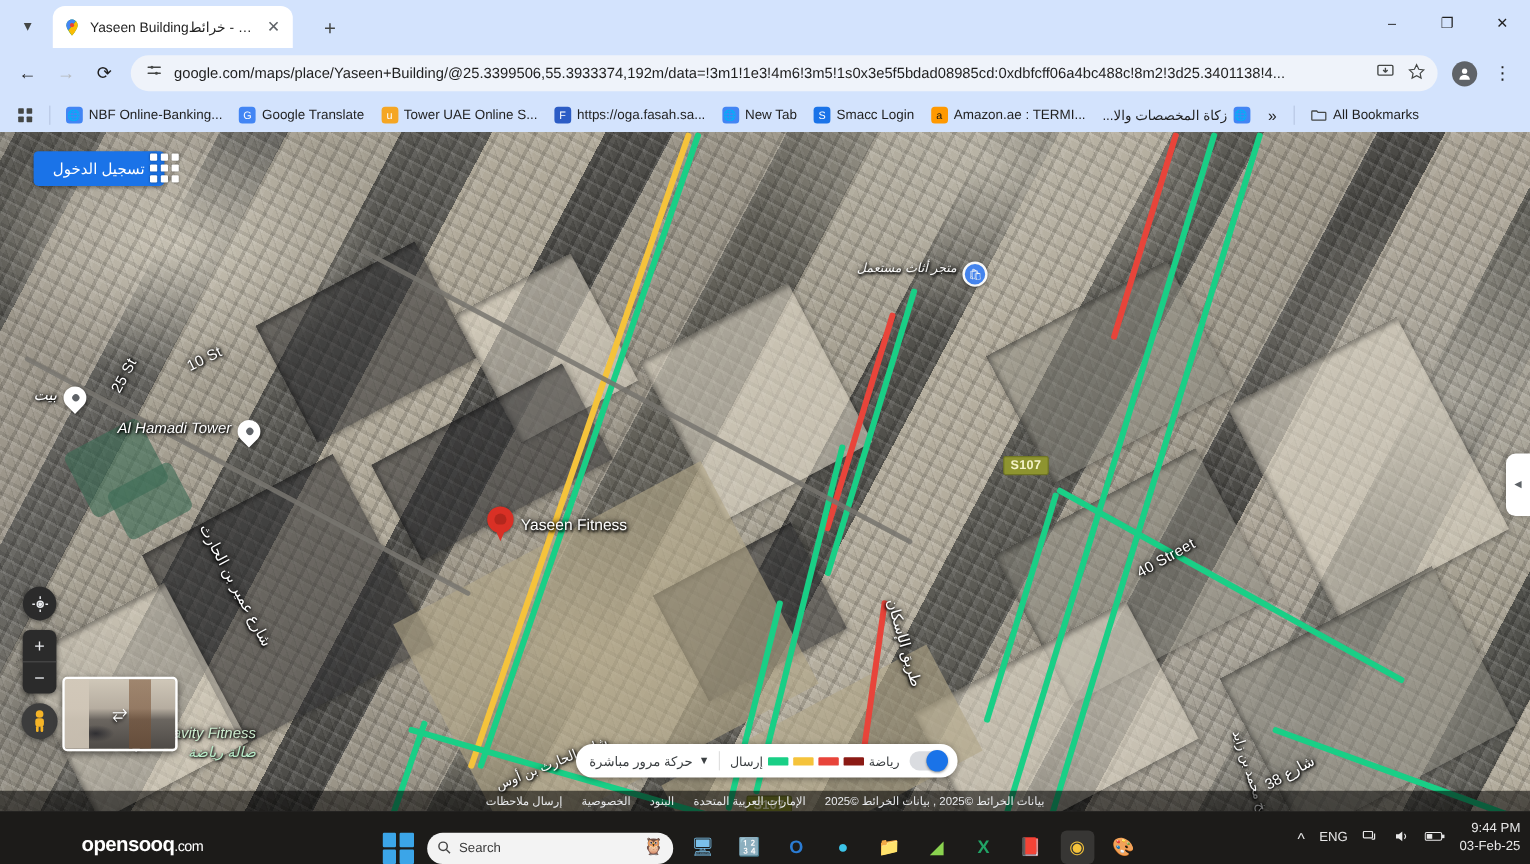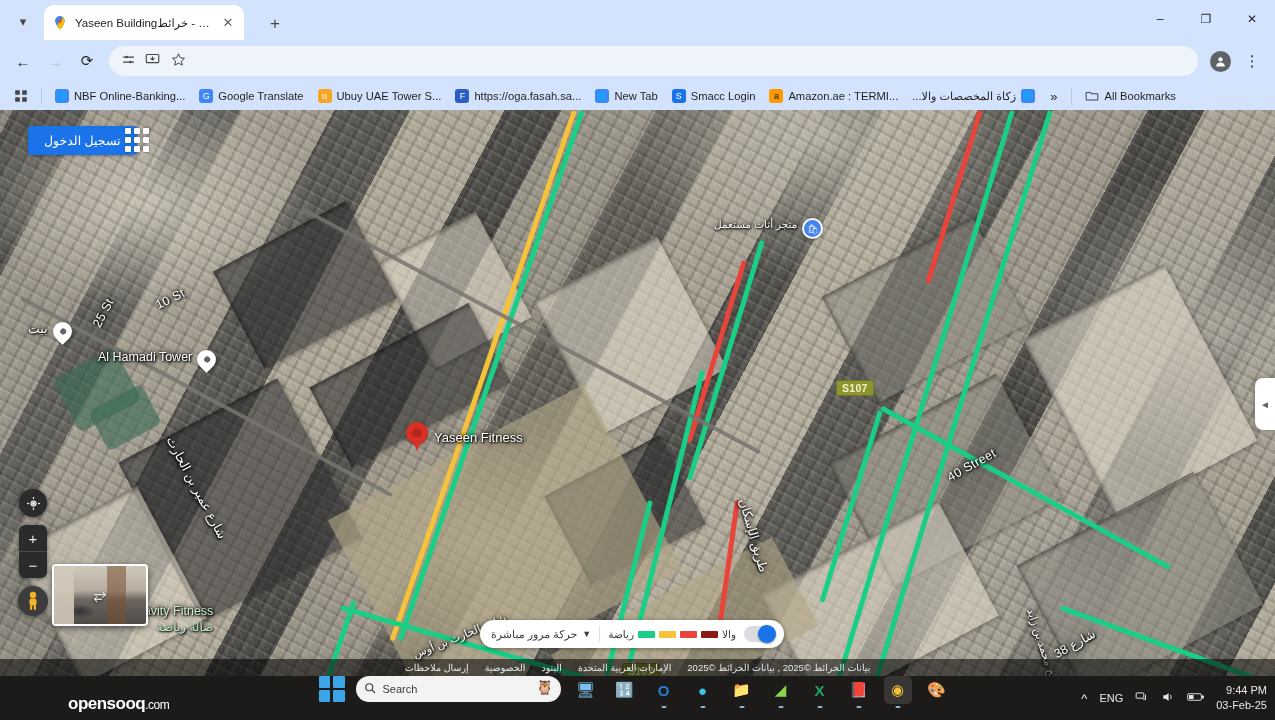--- a/index.html
+++ b/index.html
@@ -98,21 +98,21 @@
   .shield { position:absolute; background:#8e9430; color:#f4f3c8; font-size:10.5px; font-weight:700;
       padding:1px 5px; border-radius:2px; border:1px solid #6f7524; text-shadow:none; letter-spacing:.3px; }
 
   .poi { position:absolute; display:flex; align-items:flex-start; gap:5px; }
   .pin { width:21px; height:21px; border-radius:50% 50% 50% 50%; position:relative; flex:0 0 21px; }
   .pin-circle { width:21px; height:21px; border-radius:50%; display:flex; align-items:center; justify-content:center;
       color:#fff; font-size:10px; border:2px solid #fff; box-shadow:0 1px 3px rgba(0,0,0,.5); }
   .pin-drop { width:19px; height:19px; border-radius:50% 50% 50% 0; transform:rotate(-45deg);
       display:flex; align-items:center; justify-content:center; border:2px solid #fff; box-shadow:0 1px 3px rgba(0,0,0,.5); }
   .pin-drop i { width:6px; height:6px; border-radius:50%; background:#fff; display:block; }
-  .poi-text { display:flex; flex-direction:column; line-height:1.25; }
+  .poi-text { display:flex; flex-direction:column; line-height:1.25;font-style:italic; }
   .poi-name { color:#fff; font-size:12.5px; text-shadow:0 0 3px #000,0 0 6px rgba(0,0,0,.9),1px 1px 2px #000; }
   .poi-sub { color:#b9ecc9; font-size:12px; direction:rtl; text-shadow:0 0 3px #000,1px 1px 2px #000; }
 
   
   .main-marker { position:absolute; width:22px; height:32px; }
   .main-marker .mm-body { width:22px; height:22px; background:#d93025; border-radius:50% 50% 50% 50%;
       box-shadow:0 1px 3px rgba(0,0,0,.5); position:relative; }
   .main-marker .mm-body:after { content:''; position:absolute; left:50%; top:15px; transform:translateX(-50%);
       border-left:6px solid transparent; border-right:6px solid transparent; border-top:14px solid #d93025; }
   .main-marker .mm-dot { position:absolute; left:6px; top:6px; width:10px; height:10px; border-radius:50%;
@@ -174,21 +174,21 @@
   .attrib span { white-space:nowrap; }
 
   .watermark { position:absolute; left:0; bottom:0; width:258px; height:72px; }
   .wm-ar { position:absolute; left:58px; bottom:26px; color:#fff; font-size:27px; font-weight:700; direction:rtl;
       text-shadow:0 2px 4px rgba(0,0,0,.8); letter-spacing:-1px; }
   .wm-en { position:absolute; left:40px; bottom:2px; color:#fff; font-size:17px; font-weight:700; letter-spacing:-.5px;margin-left:28px; }
   .wm-en small { font-size:12px; font-weight:400; }
 
   
   .taskbar { position:absolute; left:0; top:676px; width:1275px; height:44px; background:#1c1b19; }
-  .tb-center { position:absolute; left:0; right:6px; top:0; height:44px; display:flex; align-items:flex-start;
+  .tb-center { position:absolute; left:0; right:6px; top:0; height:44px; display:flex; align-items:flex-end;
       justify-content:center; gap:11px; }
   .start-btn { width:26px; height:26px; display:grid; grid-template-columns:1fr 1fr; grid-template-rows:1fr 1fr; gap:2.5px; }
   .start-btn i { background:#3ba5e8; display:block; border-radius:1px; }
   .search-pill { width:205px; height:26px; background:#f3f3f3; border-radius:14px; display:flex; align-items:center;
       padding:0 8px; gap:7px; position:relative; }
   .search-pill .sp-ico { color:#444; font-size:12px; }
   .search-pill .sp-txt { font-size:11px; color:#3a3a3a; }
   .search-pill .sp-bird { position:absolute; right:7px; top:3px; font-size:14px; }
   .tb-app { width:28px; height:28px; border-radius:5px; display:flex; align-items:center; justify-content:center;
       font-size:15px; position:relative; }
@@ -239,20 +239,21 @@
 
       <div class="omnibox">
         <span>
           <svg width="15" height="15" viewBox="0 0 24 24" fill="none" stroke="#444746" stroke-width="2" stroke-linecap="round">
             <line x1="4" y1="8" x2="20" y2="8"></line>
               <line x1="4" y1="16" x2="20" y2="16"></line>
             <circle cx="9" cy="8" r="2" fill="#444746" stroke="none"></circle>
               <circle cx="15" cy="16" r="2" fill="#444746" stroke="none"></circle>
           </svg>
         </span>
+        <span class="url">google.com/maps/place/Yaseen+Building/@25.3399506,55.3933374,192m/data=!3m1!1e3!4m6!3m5!1s0x3e5f5bdad08985cd:0xdbfcff06a4bc488c!8m2!3d25.3401138!4...</span>
         <span class="omni-icons">
           <span>
             <svg width="15" height="15" viewBox="0 0 24 24" fill="none" stroke="#444746" stroke-width="1.8">
               <rect x="2" y="4" width="20" height="13" rx="1.5"></rect>
                 <path d="M12 7v6m0 0l-3-3m3 3l3-3"></path>
             </svg>
           </span>
           <span>
             <svg width="15" height="15" viewBox="0 0 24 24" fill="none" stroke="#444746" stroke-width="1.6">
               <polygon points="12,3 14.9,9.2 21.5,10 16.7,14.6 18,21 12,17.8 6,21 7.3,14.6 2.5,10 9.1,9.2"></polygon>
@@ -290,21 +291,21 @@
       <div class="bm">
         <span class="bmico" style="background:#4285f4;">🌐</span>
         <span>NBF Online-Banking...</span>
       </div>
       <div class="bm">
         <span class="bmico" style="background:#4285f4;">G</span>
         <span>Google Translate</span>
       </div>
       <div class="bm">
         <span class="bmico" style="background:#f5a623;">u</span>
-        <span>Ubuy UAE Tower S...</span>
+        <span>Tower UAE Online S...</span>
       </div>
       <div class="bm">
         <span class="bmico" style="background:#2c5cc5;">F</span>
         <span>https://oga.fasah.sa...</span>
       </div>
       <div class="bm">
         <span class="bmico" style="background:#4285f4;">🌐</span>
         <span>New Tab</span>
       </div>
       <div class="bm">
@@ -493,26 +494,26 @@
       <div class="svimg"></div>
         <div class="svdetail"></div>
       <div class="svarrow">⥂</div>
     </div>
 
     <div class="traffic-legend">
       <span class="tl-toggle">
           <i></i>
         </span>
       <span class="tl-scale">
-        <b>والا</b>
+        <b>رياضة</b>
         <i class="swatch" style="background:#8b1a14;"></i>
         <i class="swatch" style="background:#e8443a;"></i>
         <i class="swatch" style="background:#f5c33b;"></i>
         <i class="swatch" style="background:#19cf86;"></i>
-        <b>رياضة</b>
+        <b>إرسال</b>
       </span>
       <span class="tl-sep"></span>
       <span class="tl-dd">
         <i style="font-style:normal;font-size:9px;">▼</i>
         <b style="font-weight:400;">حركة مرور مباشرة</b>
       </span>
     </div>
 
 
     <div class="attrib">

